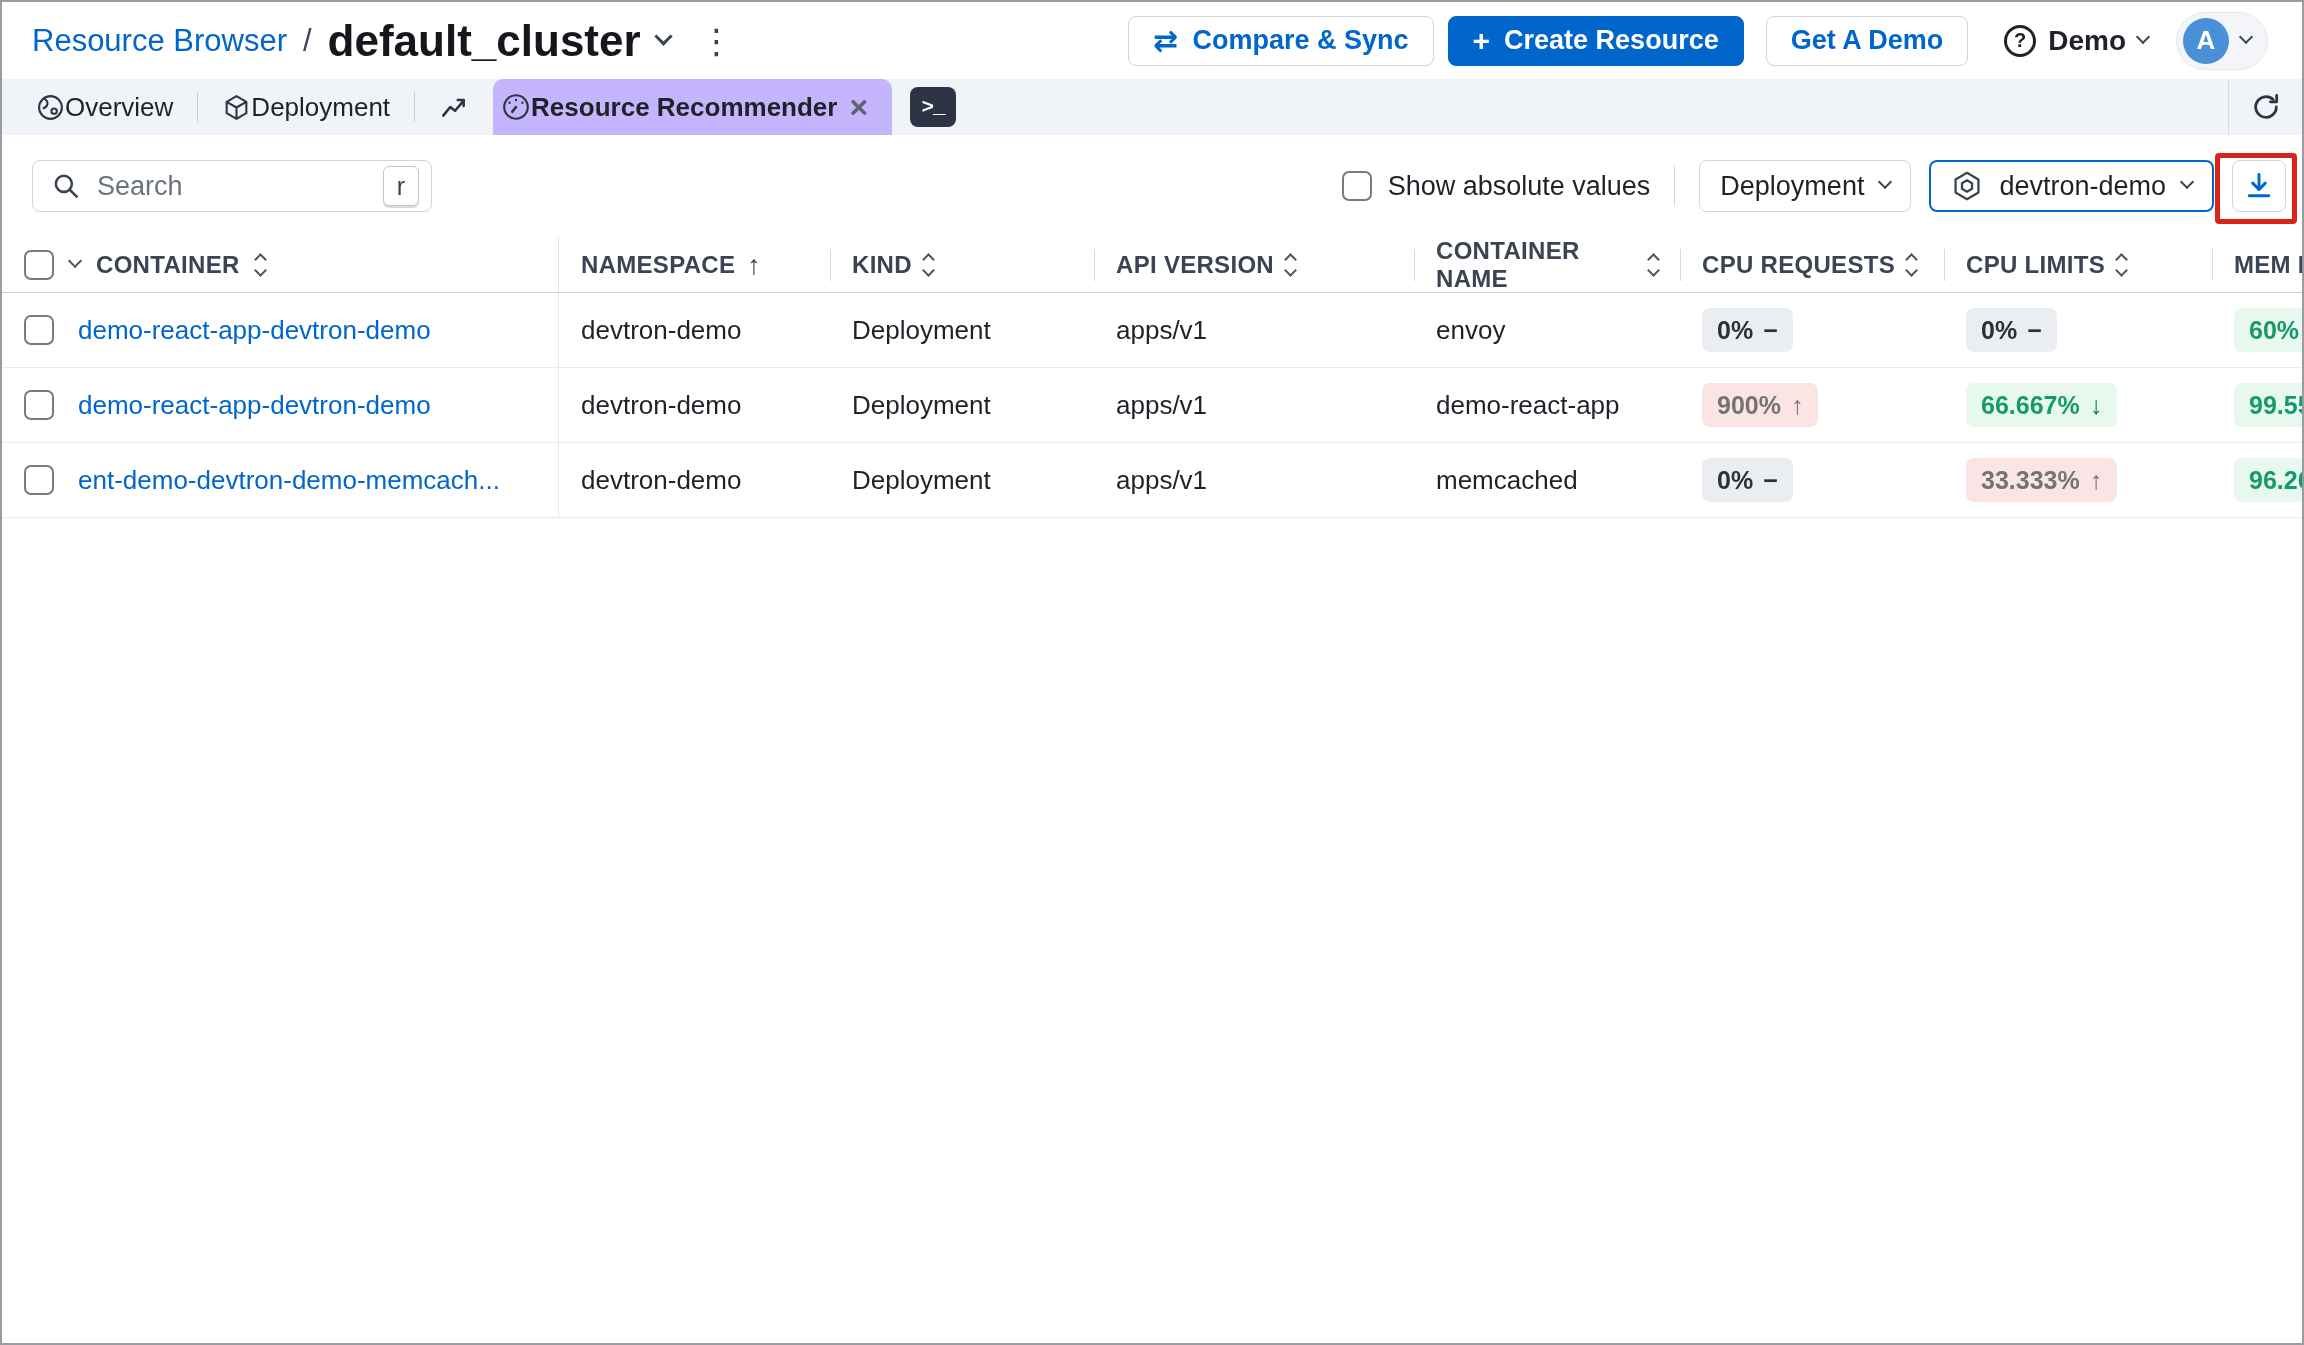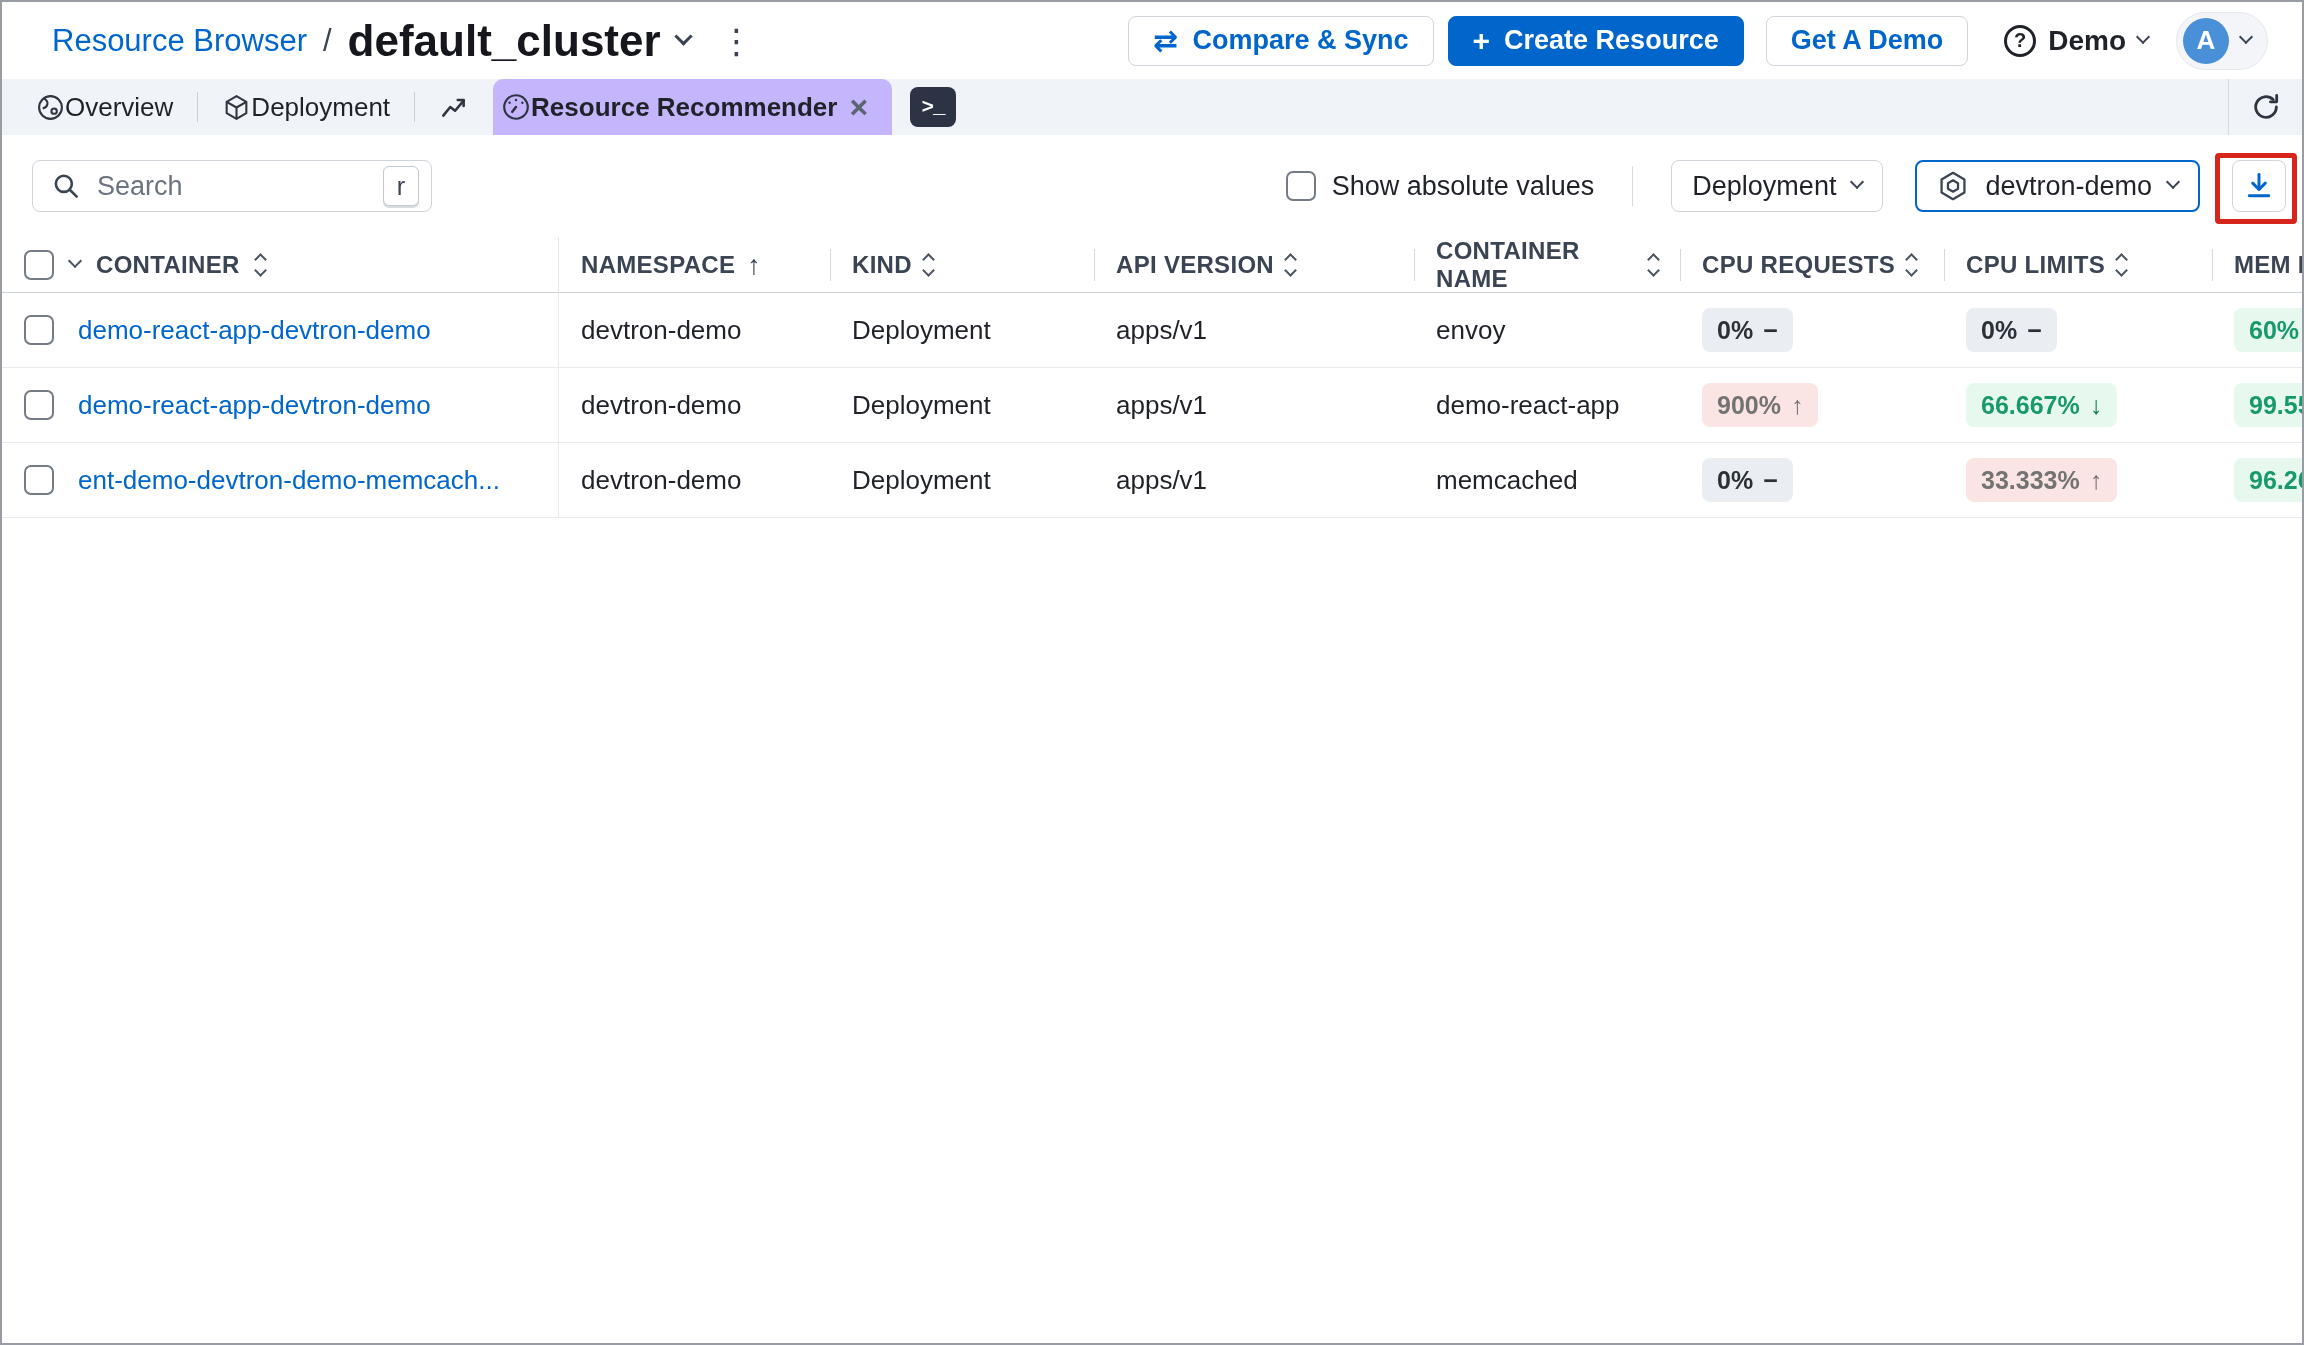--- a/index.html
+++ b/index.html
@@ -1,21 +1,21 @@
 <!DOCTYPE html>
 <html><head>
 <meta charset="utf-8">
 <style>
   html,body{margin:0;padding:0;background:#fff;}
   body{width:2304px;height:1345px;font-family:"Liberation Sans","DejaVu Sans",sans-serif;color:#1F2228;}
   *{box-sizing:border-box;}
   .window{position:relative;width:2304px;height:1345px;border:2px solid #999DA3;background:#fff;overflow:hidden;}
 
   
-  .topbar{height:77px;display:flex;align-items:center;justify-content:space-between;padding:0 34px 0 30px;background:#fff;margin-left:20px;}
+  .topbar{height:77px;display:flex;align-items:center;justify-content:space-between;padding:0 34px 0 30px;background:#fff;}
   .breadcrumb{display:flex;align-items:center;gap:16px;font-size:31px;}
   .bc-link{color:#0066CC;cursor:pointer;text-decoration:none;}
   .bc-sep{color:#3B4453;}
   .bc-current{font-weight:700;font-size:44px;color:#15171C;}
   .cd{display:inline-block;width:13px;height:13px;border-right:3px solid #3B4453;border-bottom:3px solid #3B4453;transform:rotate(45deg);margin-top:-8px;}
   .cd.sm{width:10px;height:10px;border-width:2.5px;}
   .overflow-dots{font-size:34px;color:#3B4453;margin-left:14px;line-height:1;cursor:pointer;letter-spacing:0;}
   .topbar-actions{display:flex;align-items:center;gap:14px;}
   .btn{height:50px;border-radius:8px;display:inline-flex;align-items:center;font-size:27px;font-weight:600;padding:0 24px;border:1px solid #D0D5DB;background:#fff;cursor:pointer;font-family:inherit;}
   .btn-secondary{color:#0066CC;gap:14px;}
@@ -38,21 +38,21 @@
   .terminal-chip{width:46px;height:40px;background:#2C3345;border-radius:8px;color:#fff;font-family:"Liberation Mono","DejaVu Sans Mono",monospace;font-size:21px;font-weight:700;display:flex;align-items:center;justify-content:center;letter-spacing:-1px;}
   .tab.terminal{padding:0 18px;}
   .refresh-zone{width:74px;border-left:1px solid #D6DADF;display:flex;align-items:center;justify-content:center;cursor:pointer;}
 
   
   .toolbar{height:102px;display:flex;align-items:center;justify-content:space-between;padding:0 16px 0 30px;background:#fff;}
   .search{width:400px;height:52px;border:1px solid #D0D5DB;border-radius:8px;display:flex;align-items:center;padding:0 12px 0 18px;gap:14px;background:#fff;}
   .search input{border:none;outline:none;flex:1;font-size:27px;font-family:inherit;color:#1F2228;min-width:0;background:transparent;}
   .search input::placeholder{color:#6B7280;}
   .kbd{min-width:36px;height:40px;border:1px solid #C2C8CF;border-radius:6px;display:flex;align-items:center;justify-content:center;font-size:25px;color:#3B4453;background:#fff;box-shadow:0 2px 0 #D7DBE0;padding:0 6px;}
-  .toolbar-right{display:flex;align-items:center;gap:32px;margin-left:16px;}
+  .toolbar-right{display:flex;align-items:center;gap:18px;margin-left:16px;}
   .check-row{display:flex;align-items:center;gap:16px;font-size:27px;cursor:pointer;}
   .checkbox{width:30px;height:30px;border:2px solid #747B85;border-radius:7px;background:#fff;flex:0 0 auto;}
   .v-divider{width:1px;height:40px;background:#D6DADF;margin:0 6px;}
   .pill{height:52px;display:flex;align-items:center;gap:16px;padding:0 20px;border:1px solid #D0D5DB;border-radius:8px;font-size:27px;font-weight:500;background:#fff;cursor:pointer;}
   .pill.ns{border:2px solid #0066CC;}
   .icon-btn{width:54px;height:52px;border:1px solid #D0D5DB;border-radius:8px;display:flex;align-items:center;justify-content:center;background:#fff;cursor:pointer;}
 
   
   .grid{display:grid;grid-template-columns:557px 271px 264px 320px 266px 264px 268px 460px;width:2670px;}
   .table-head{height:56px;border-bottom:1px solid #CDD2D8;align-items:center;font-size:24px;font-weight:700;color:#3B4453;letter-spacing:.3px;}

